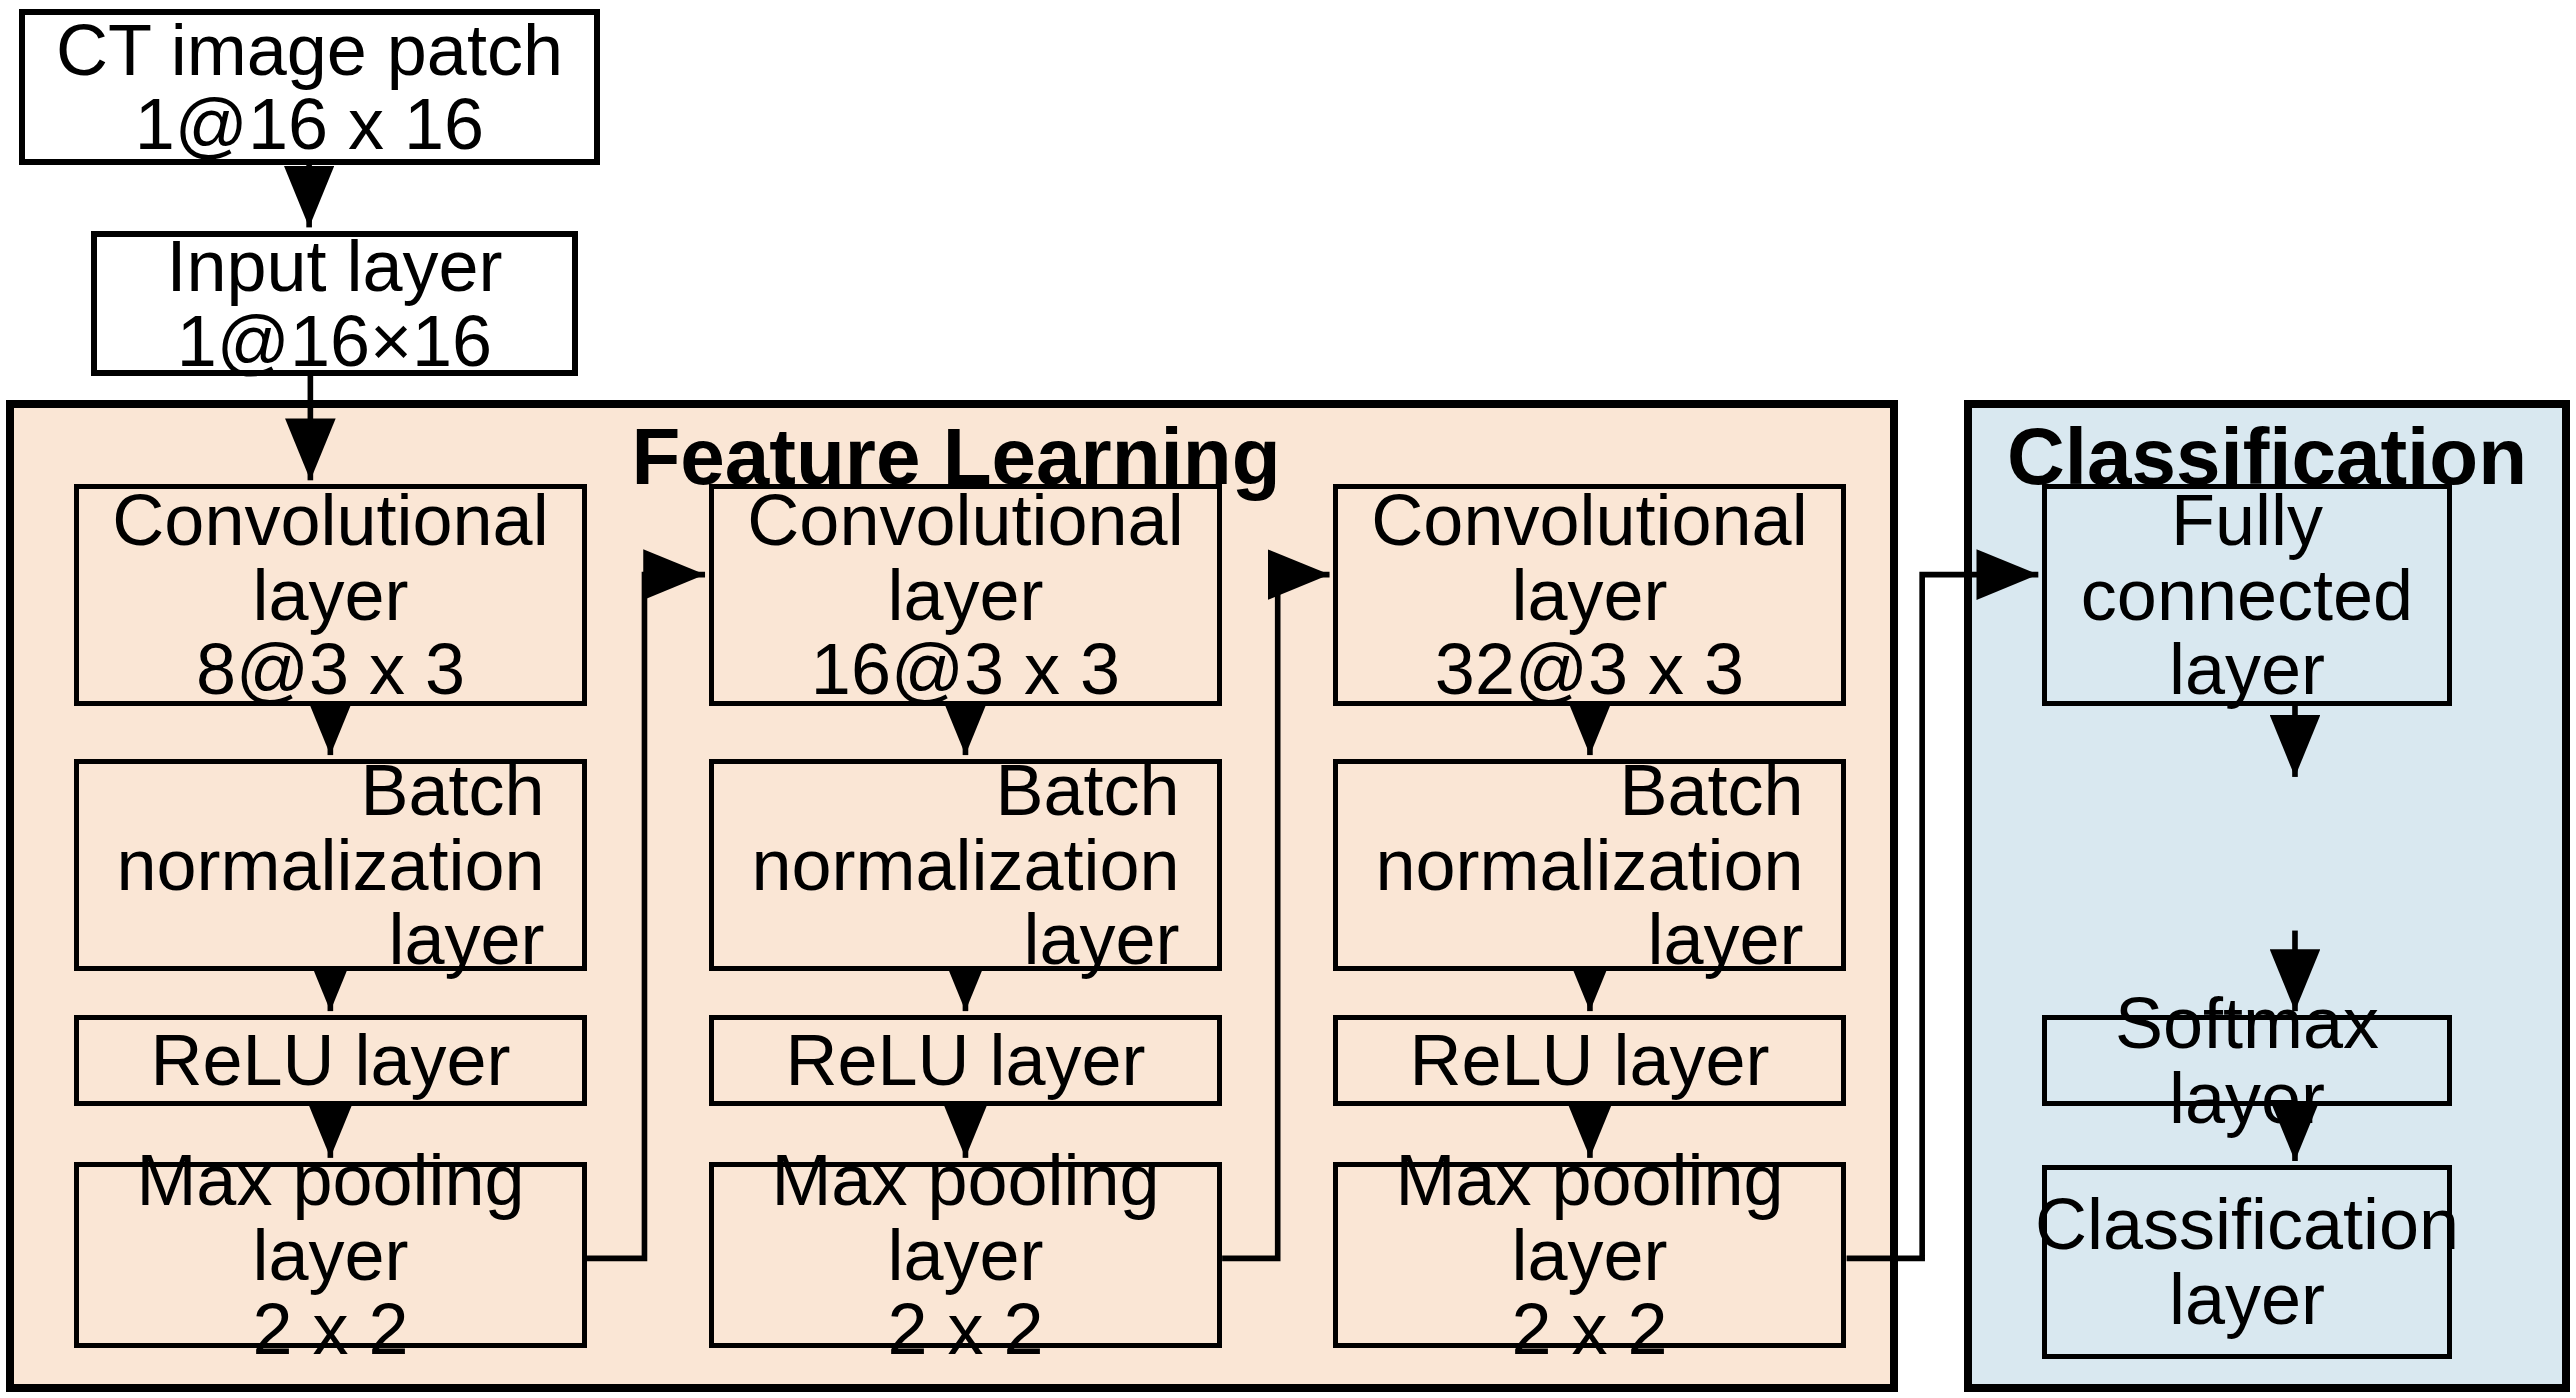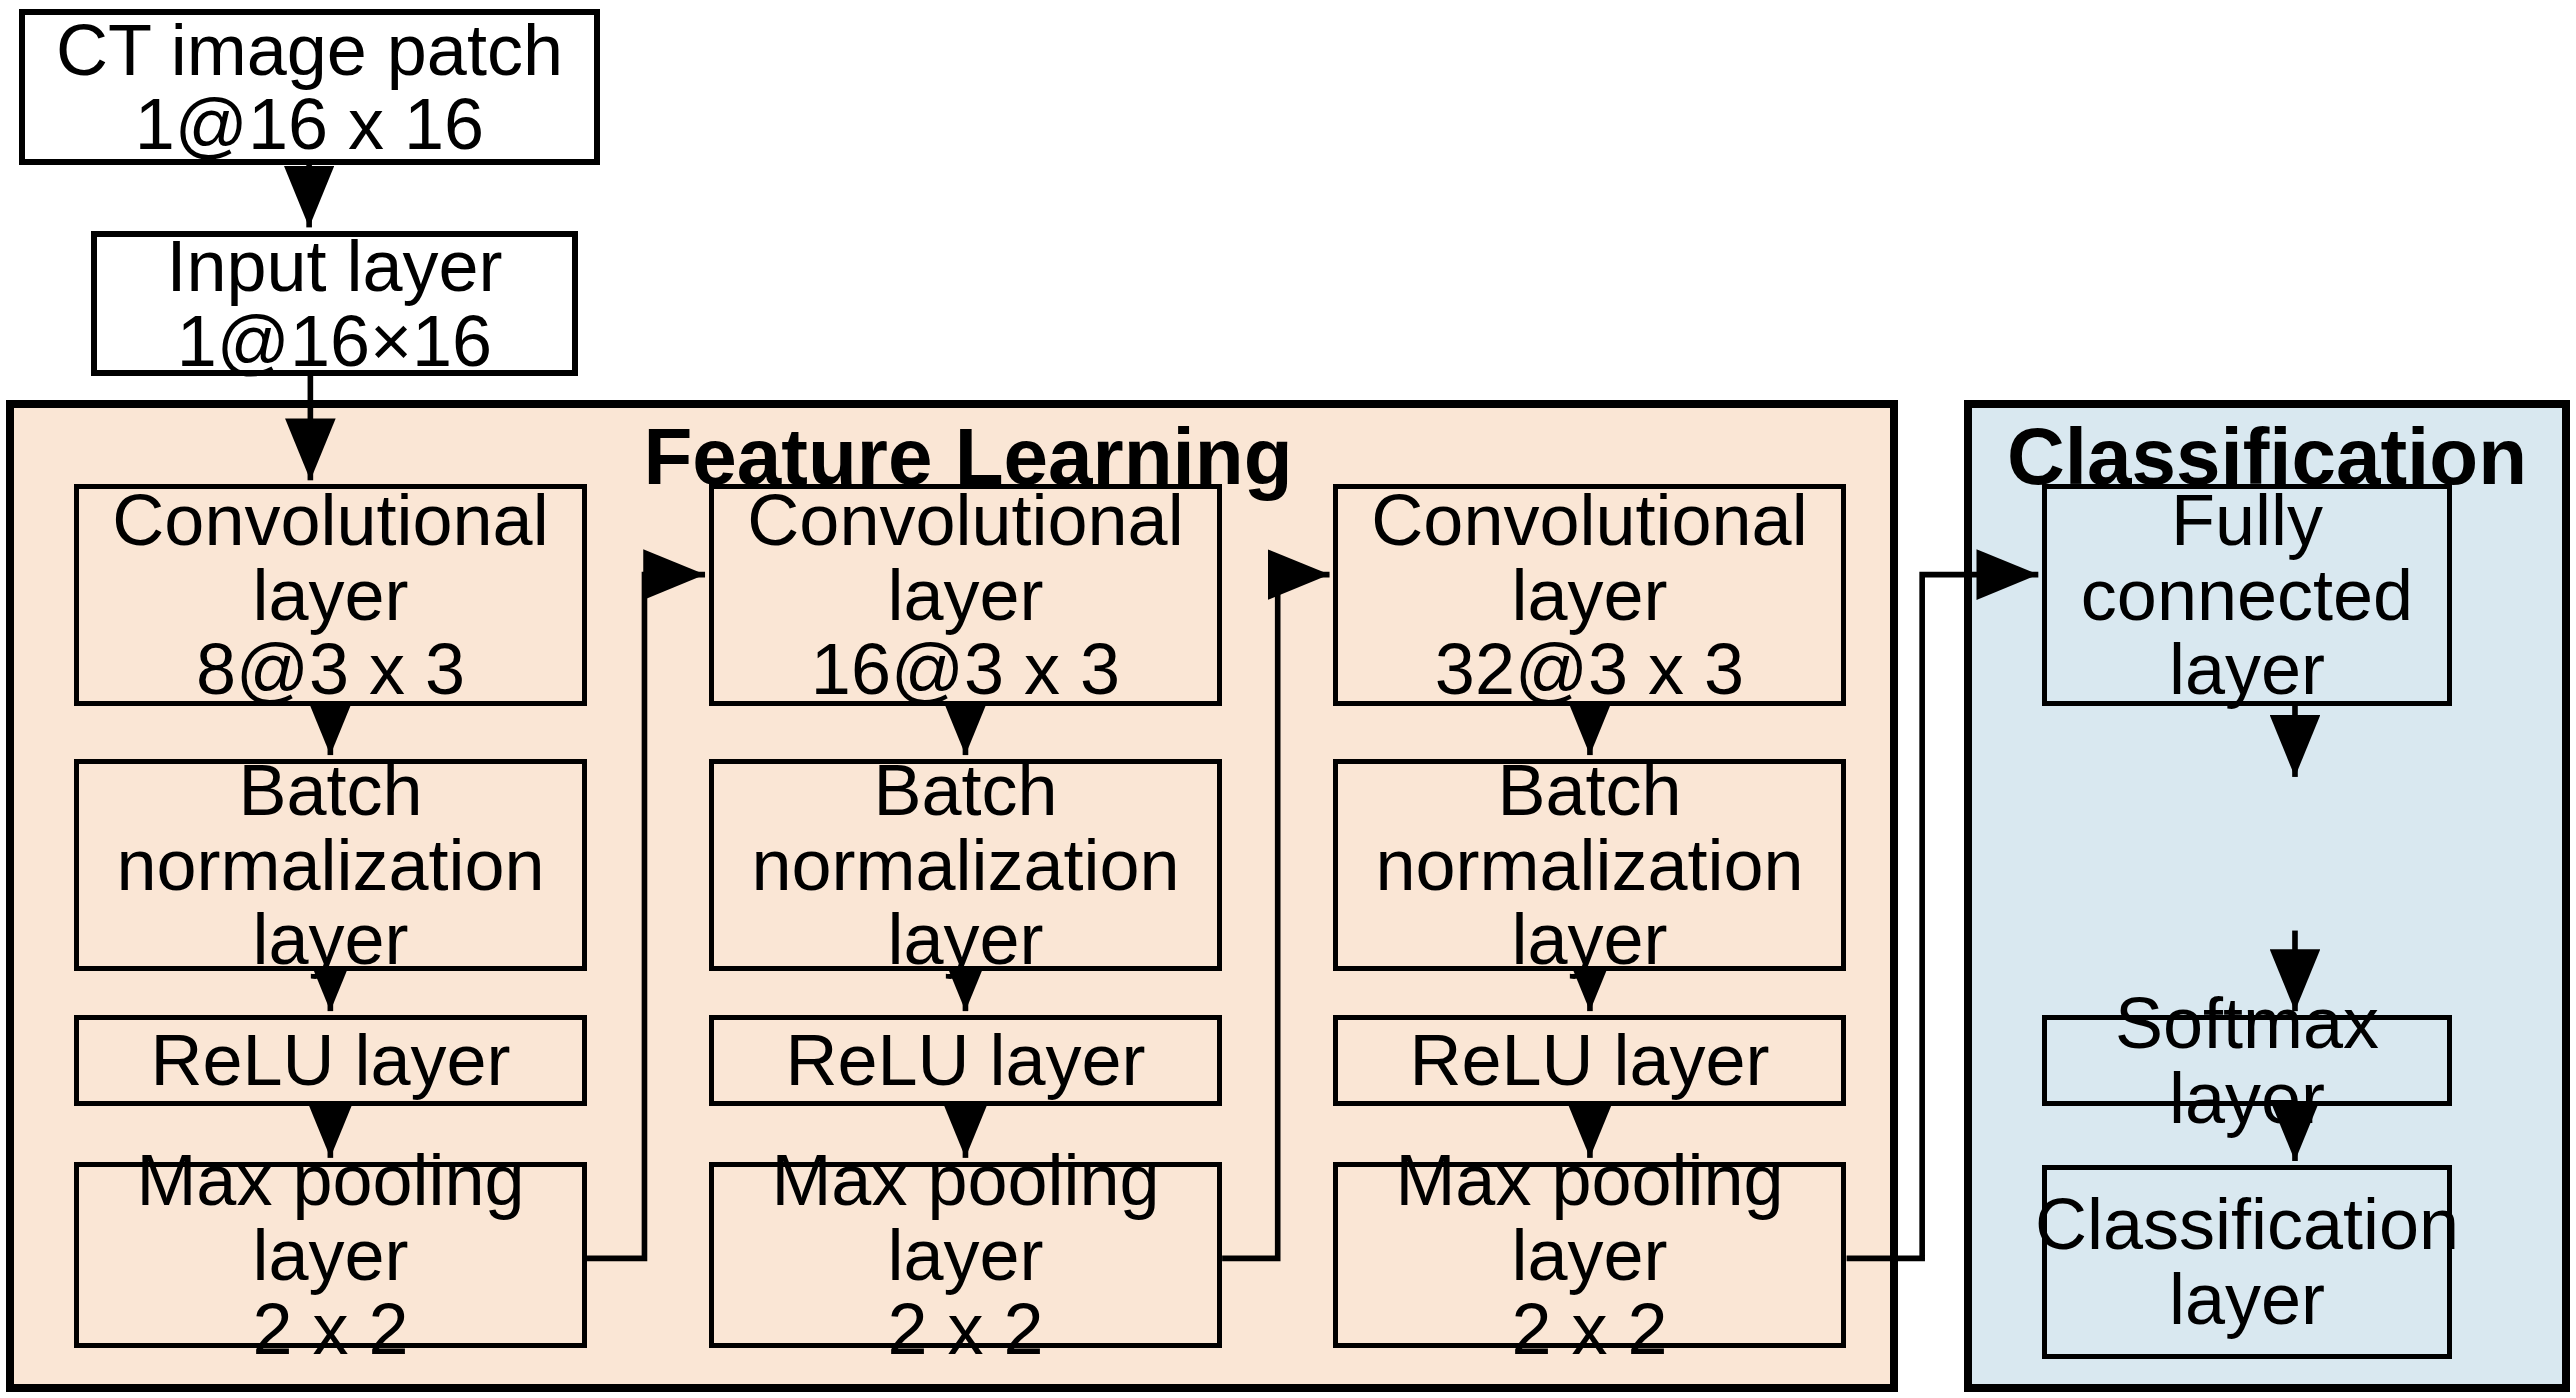--- a/index.html
+++ b/index.html
@@ -24,21 +24,21 @@
   }
   .feature-panel{left:6.2px;top:400px;width:1892px;height:992px;background:var(--peach);}
   .class-panel{left:1964px;top:400px;width:606px;height:992px;background:var(--blue);}
   .panel-title{
     position:absolute;
     text-align:center;
     font-weight:bold;
     font-size:80px;
     line-height:1;
   }
-  .fl-title{left:22px;top:417px;width:1892px;}
+  .fl-title{left:10px;top:417px;width:1892px;}
   .cl-title{left:1964px;top:417px;width:606px;}
   .box{
     position:absolute;
     box-sizing:border-box;
     display:flex;
     align-items:center;
     justify-content:center;
     text-align:center;
     white-space:pre-line;
     font-size:72px;
@@ -47,21 +47,21 @@
   .white-box{background:var(--white);border:6.2px solid var(--line);}
   .peach-box{background:var(--peach);border:5.6px solid var(--line);}
   .blue-box{background:var(--blue);border:5.6px solid var(--line);}
   .ct{left:19px;top:9.4px;width:581px;height:156px;}
   .input{left:91px;top:231px;width:487px;height:145px;}
   .col1{left:74px;width:513px;}
   .col2{left:709px;width:513px;}
   .col3{left:1333px;width:513px;}
   .ccol{left:2042px;width:410px;}
   .row-conv{top:484px;height:222px;}
-  .row-bn{top:759px;height:212px;}
+  .row-bn{top:759px;height:212px;text-align:right;}
   .row-relu{top:1015px;height:91px;}
   .row-pool{top:1162px;height:186px;}
   .row-drop{top:781px;height:150px;}
   .row-soft{top:1015px;height:91px;}
   .row-class{top:1165px;height:194px;}
   svg.wires{
     position:absolute;left:0;top:0;width:2576px;height:1399px;
     pointer-events:none;
   }
   svg.wires polyline{

